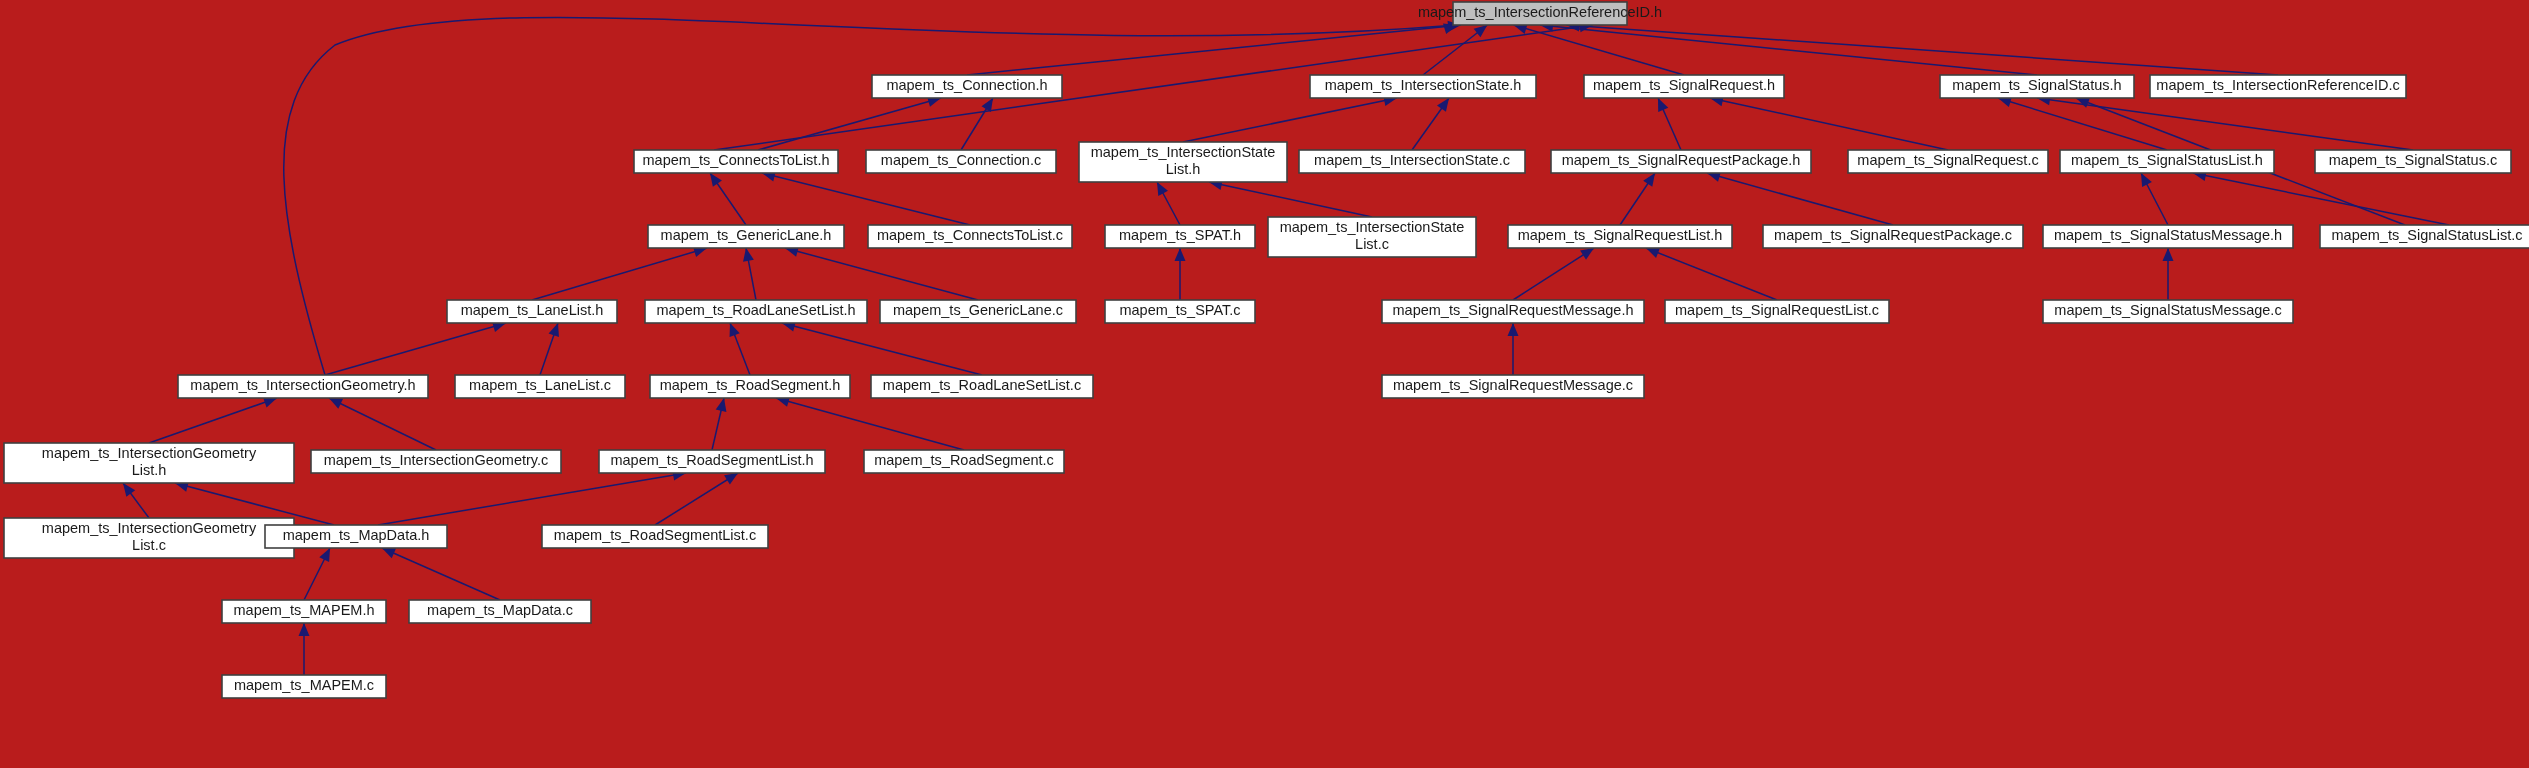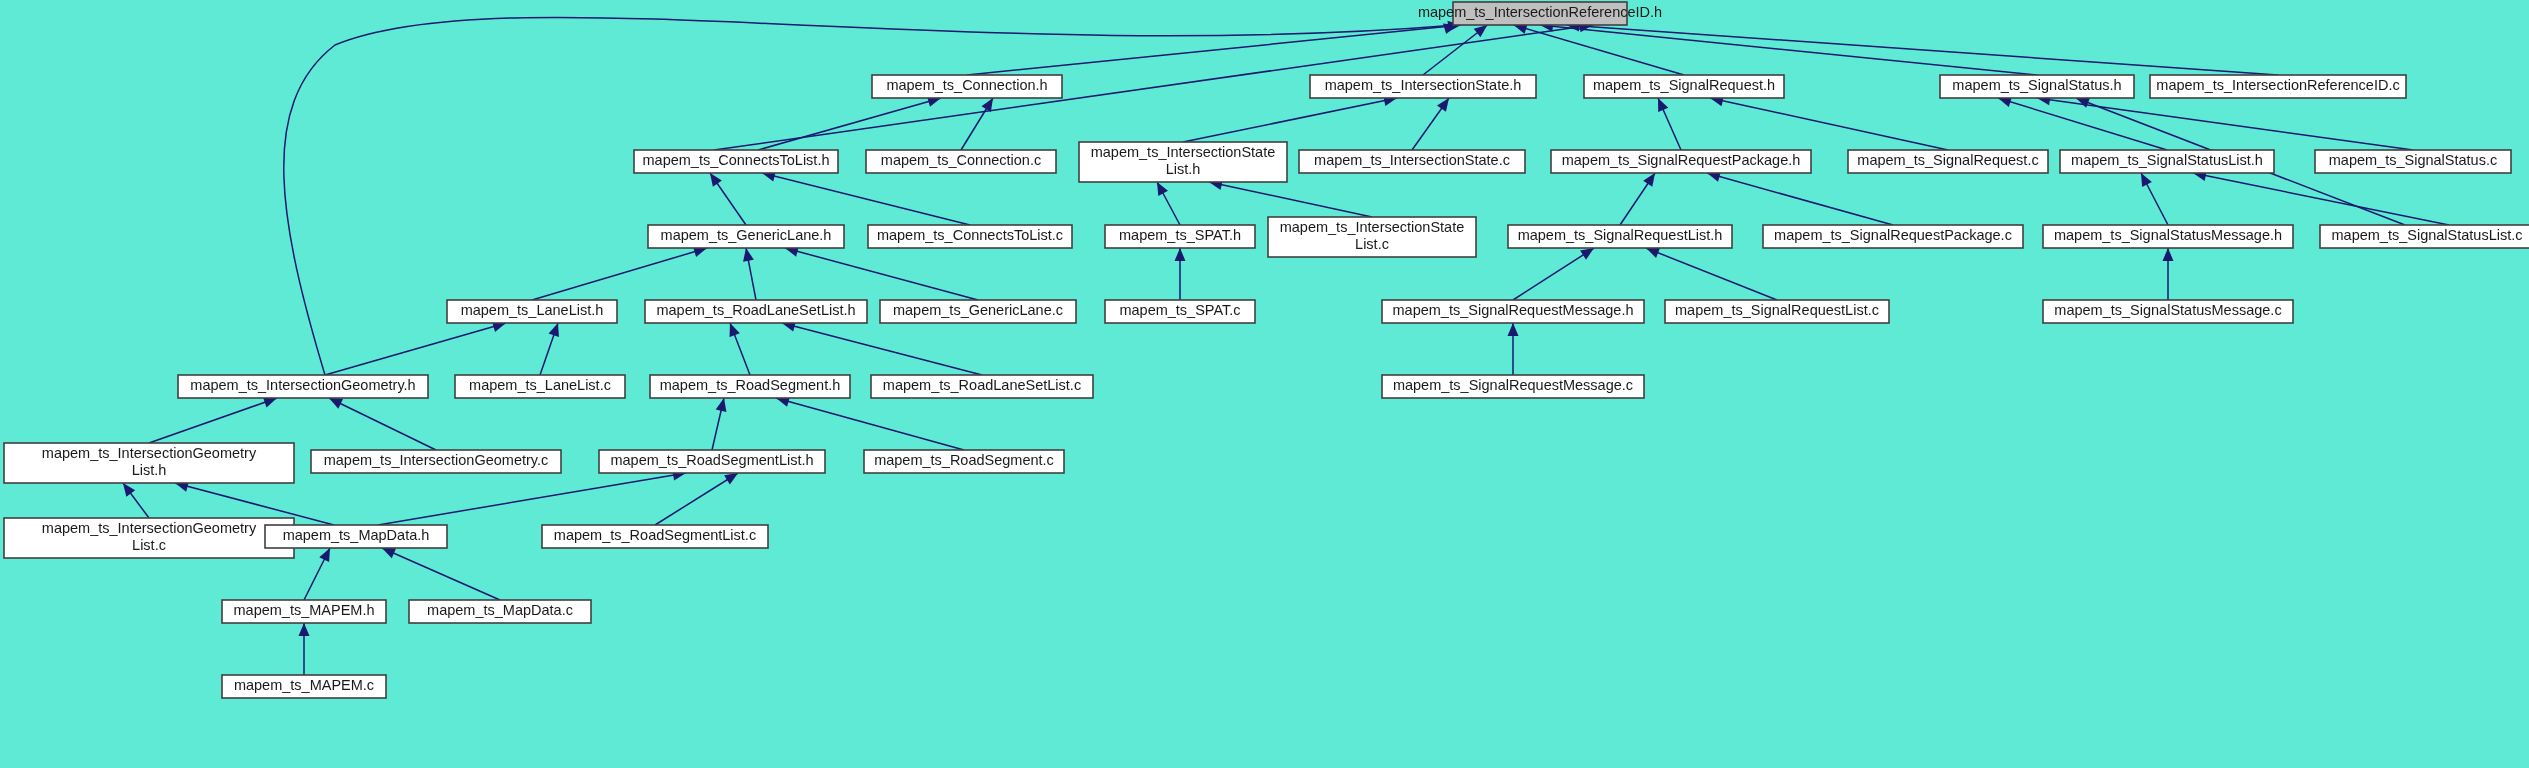--- a/index.html
+++ b/index.html
@@ -4,21 +4,21 @@
 <style>
   html, body {
     margin: 0;
     padding: 0;
     background: #ffffff;
   }
   #graph-root {
     position: relative;
     width: 2529px;
     height: 768px;
-    background: #5eead4;
+    background: #b91c1c;
     font-family: "Liberation Sans", sans-serif;
     overflow: hidden;
   }
   svg#graph-svg {
     position: absolute;
     left: 0;
     top: 0;
     width: 2529px;
     height: 768px;
     display: block;

